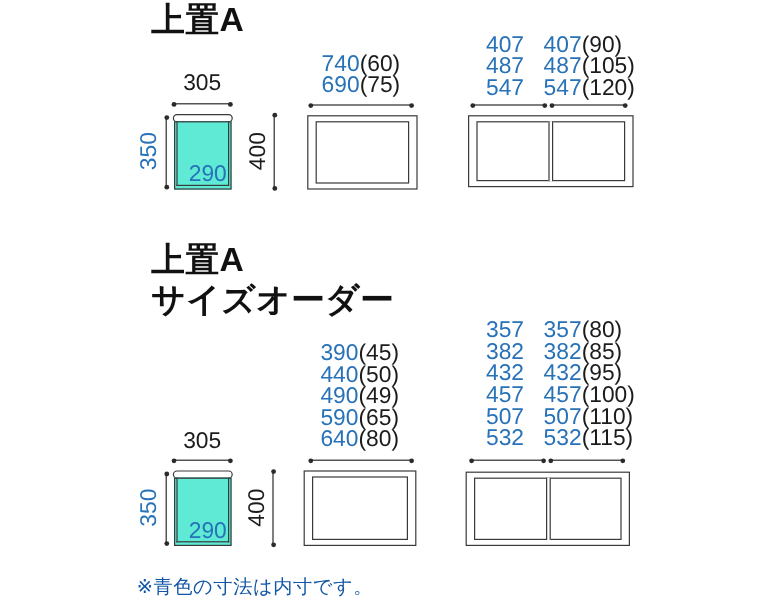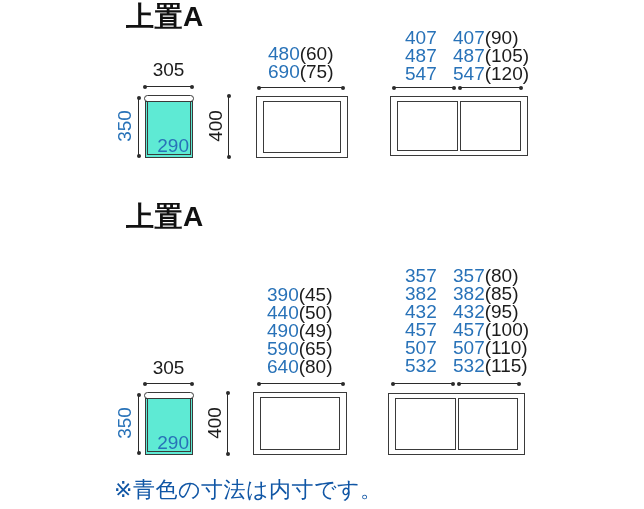--- a/index.html
+++ b/index.html
@@ -30,21 +30,21 @@
   
   .lid{position:absolute;height:7px;background:#fff;border:1px solid #3a3a3a;
        border-radius:3.5px;box-sizing:border-box;}
   .sbody{position:absolute;background:#5eead4;border:1px solid #3a3a3a;box-sizing:border-box;}
   .sinner{position:absolute;left:1px;right:1px;top:-1px;bottom:2px;
           border:1px solid #3a3a3a;border-top:none;}
   .depth{position:absolute;right:3px;bottom:2px;}
   .lrow{display:flex;}
   .c1{width:48px;}
   .labels{position:absolute;}
-  .note{position:absolute;font-size:22px;line-height:26px;color:var(--note-blue,#1056a5);
+  .note{position:absolute;font-size:16px;line-height:26px;color:var(--note-blue,#1056a5);
         white-space:nowrap;letter-spacing:.5px;}
 </style>
 </head>
 <body>
 
 <div class="canvas">
 
   <div>
     <div class="title" style="left:126px;top:0px;">上置A</div>
 
@@ -58,21 +58,21 @@
       </div>
       <div class="abs num blue rot" style="left:105px;top:117px;width:40px;">350</div>
       <div class="dlv" style="left:138px;top:97px;height:60px;"></div>
       <div class="dlv" style="left:228px;top:95px;height:63px;"></div>
       <div class="abs num rot" style="left:196px;top:117px;width:40px;">400</div>
     </div>
 
     <div>
       <div class="labels" style="left:268px;top:45px;">
         <div class="lrow">
-          <span class="num blue">480</span>
+          <span class="num blue">740</span>
             <span class="num">(60)</span>
         </div>
         <div class="lrow">
           <span class="num blue">690</span>
             <span class="num">(75)</span>
         </div>
       </div>
       <div class="dlh" style="left:258px;top:87px;width:86px;"></div>
       <div class="frame" style="left:256px;top:96px;width:92px;height:62px;">
         <div class="finner"></div>
@@ -102,20 +102,21 @@
       <div class="frame" style="left:390px;top:96px;width:138px;height:60px;">
         <div class="finner"></div>
         <div class="divider"></div>
       </div>
     </div>
   </div>
 
   <div>
     <div class="title" style="left:126px;top:200px;">
       <div>上置A</div>
+      <div>サイズオーダー</div>
     </div>
 
     <div>
       <div class="abs num" style="left:144px;top:359px;width:49px;text-align:center;">305</div>
       <div class="dlh" style="left:144px;top:383px;width:49px;"></div>
       <div class="lid" style="left:144px;top:392px;width:50px;"></div>
       <div class="sbody" style="left:145px;top:398px;width:48px;height:57px;">
         <div class="sinner"></div>
         <div class="depth num blue">290</div>
       </div>

